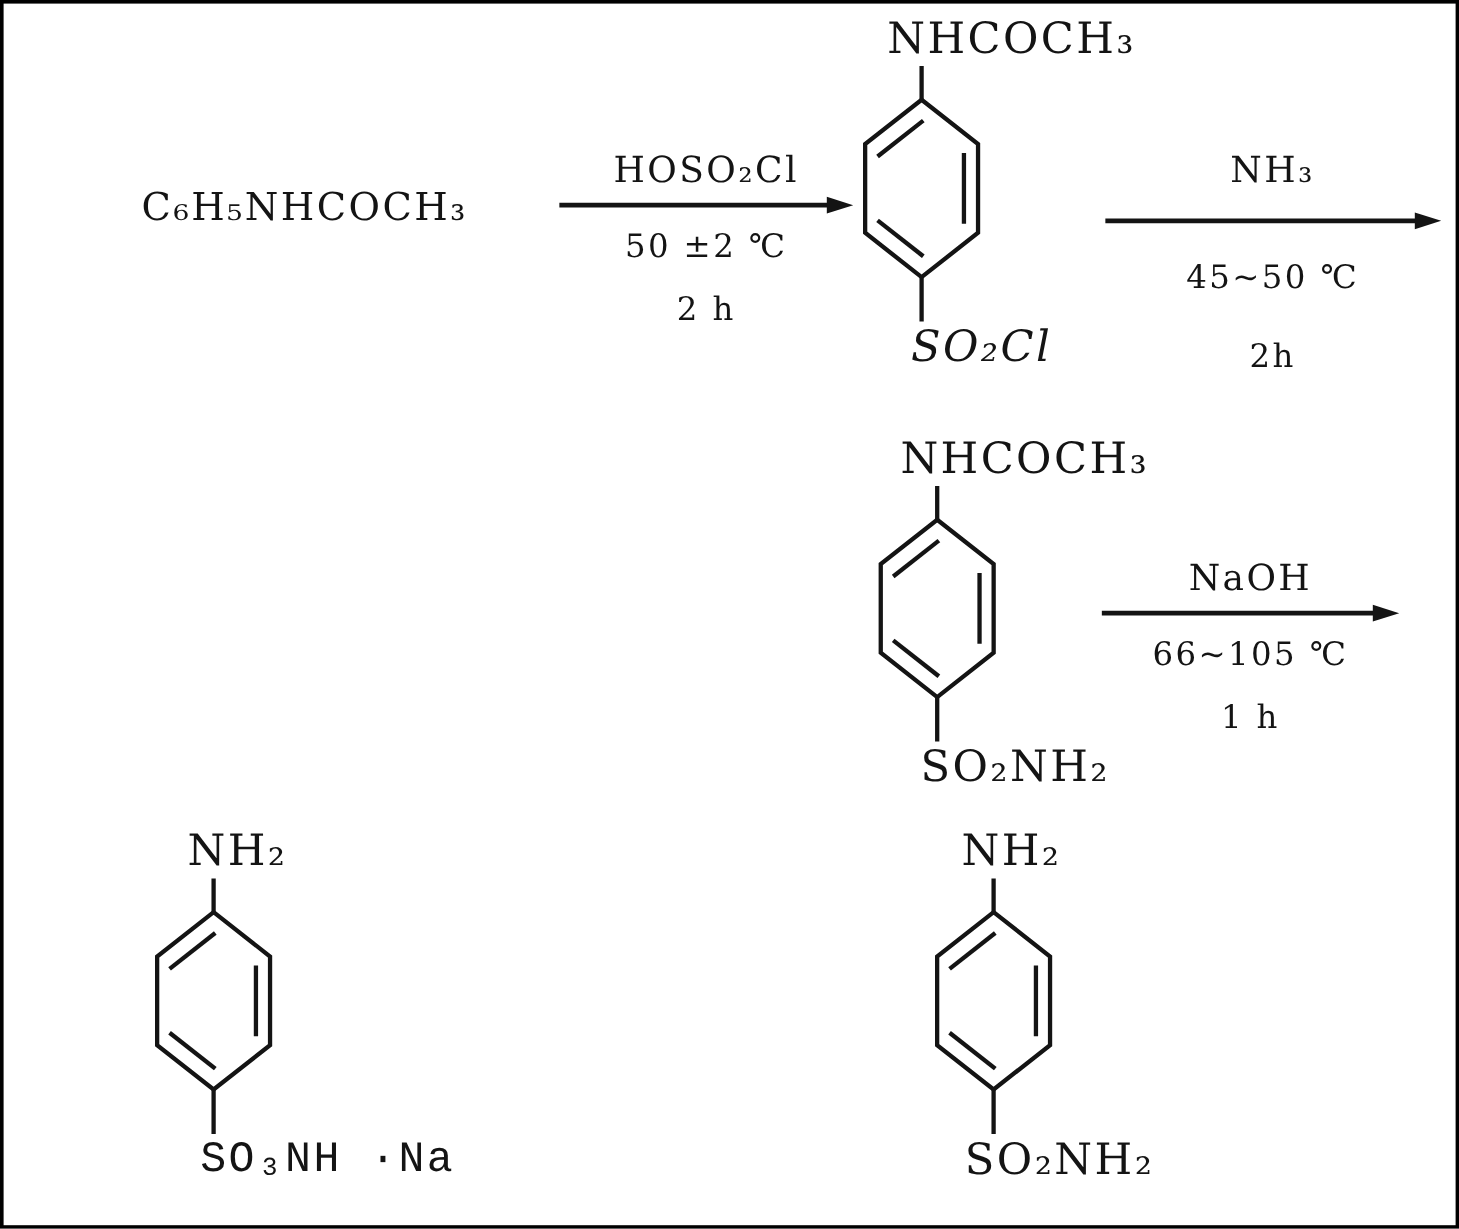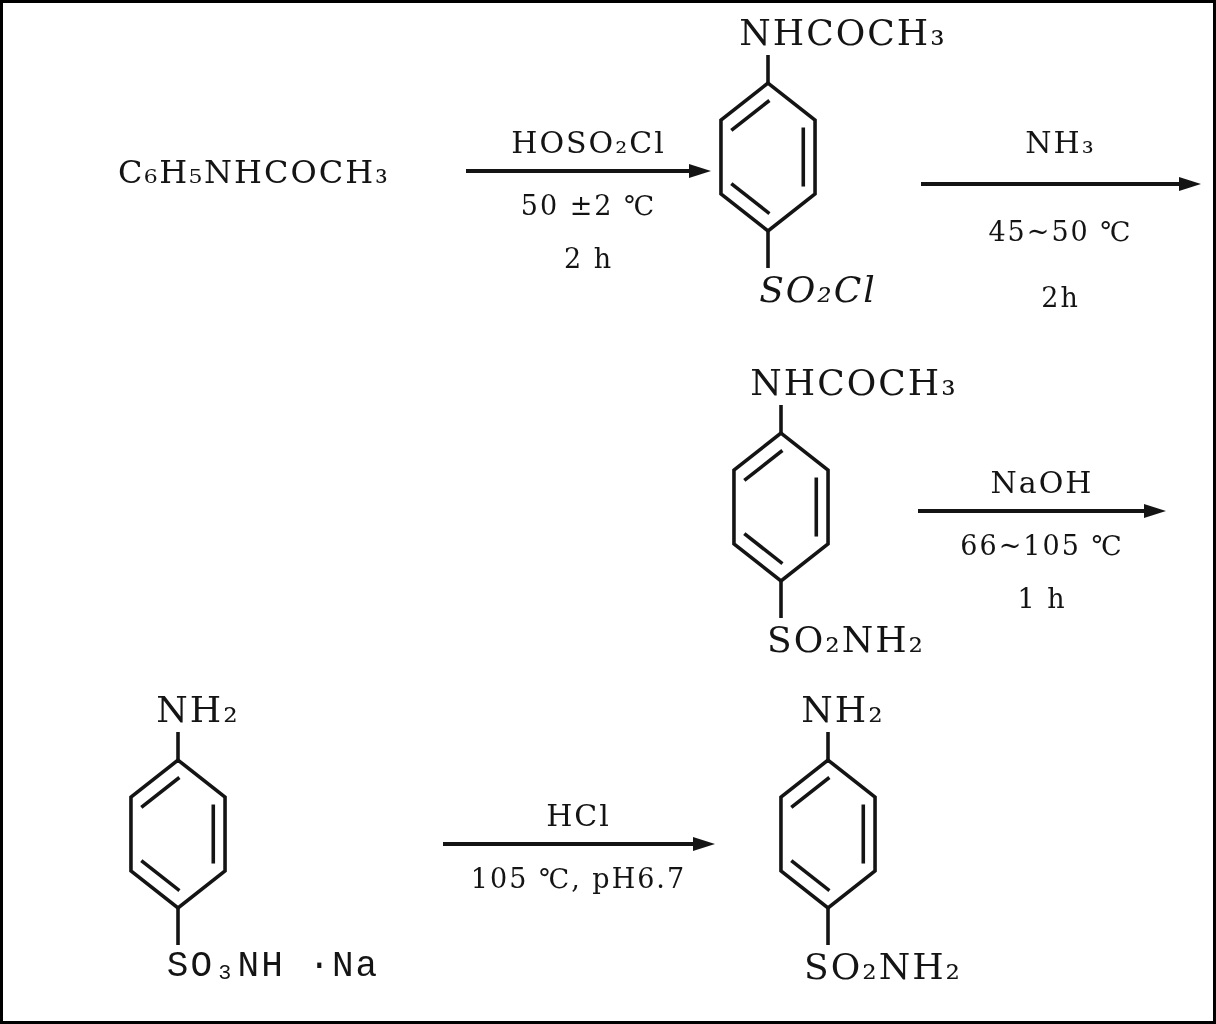--- a/index.html
+++ b/index.html
@@ -139,29 +139,20 @@
       <line x1="50" y1="0" x2="50" y2="25"></line>
       <polygon points="50,25 92,58 92,124 50,157 8,124 8,58"></polygon>
       <line x1="50" y1="41.5" x2="18.5" y2="66.25"></line>
       <line x1="81.5" y1="66.25" x2="81.5" y2="115.75"></line>
       <line x1="50" y1="140.5" x2="18.5" y2="115.75"></line>
       <line x1="50" y1="157" x2="50" y2="190"></line>
     </svg>
     <div class="sub-label" style="transform:translateX(95px);font-family:Liberation Mono, monospace;">SO₃NH ·Na</div>
   </div>
 
-  <div class="arrow-block" style="left:438px; top:795px; width:275px;">
-    <div class="reagent">HCl</div>
-    <svg class="arrow-svg" width="272" height="18" viewBox="0 0 272 18">
-      <line x1="0" y1="9" x2="253" y2="9"></line>
-      <polygon points="250,2 272,9 250,16"></polygon>
-    </svg>
-    <div class="cond">105 ℃, pH6.7</div>
-    <div class="cond cond2"></div>
-  </div>
 
   <div class="structure" style="left:675px; top:685px;">
     <div class="sub-label" style="transform:translateX(15px);">NH₂</div>
     <svg class="ring" width="112" height="213" viewBox="0 0 100 190">
       <line x1="50" y1="0" x2="50" y2="25"></line>
       <polygon points="50,25 92,58 92,124 50,157 8,124 8,58"></polygon>
       <line x1="50" y1="41.5" x2="18.5" y2="66.25"></line>
       <line x1="81.5" y1="66.25" x2="81.5" y2="115.75"></line>
       <line x1="50" y1="140.5" x2="18.5" y2="115.75"></line>
       <line x1="50" y1="157" x2="50" y2="190"></line>

